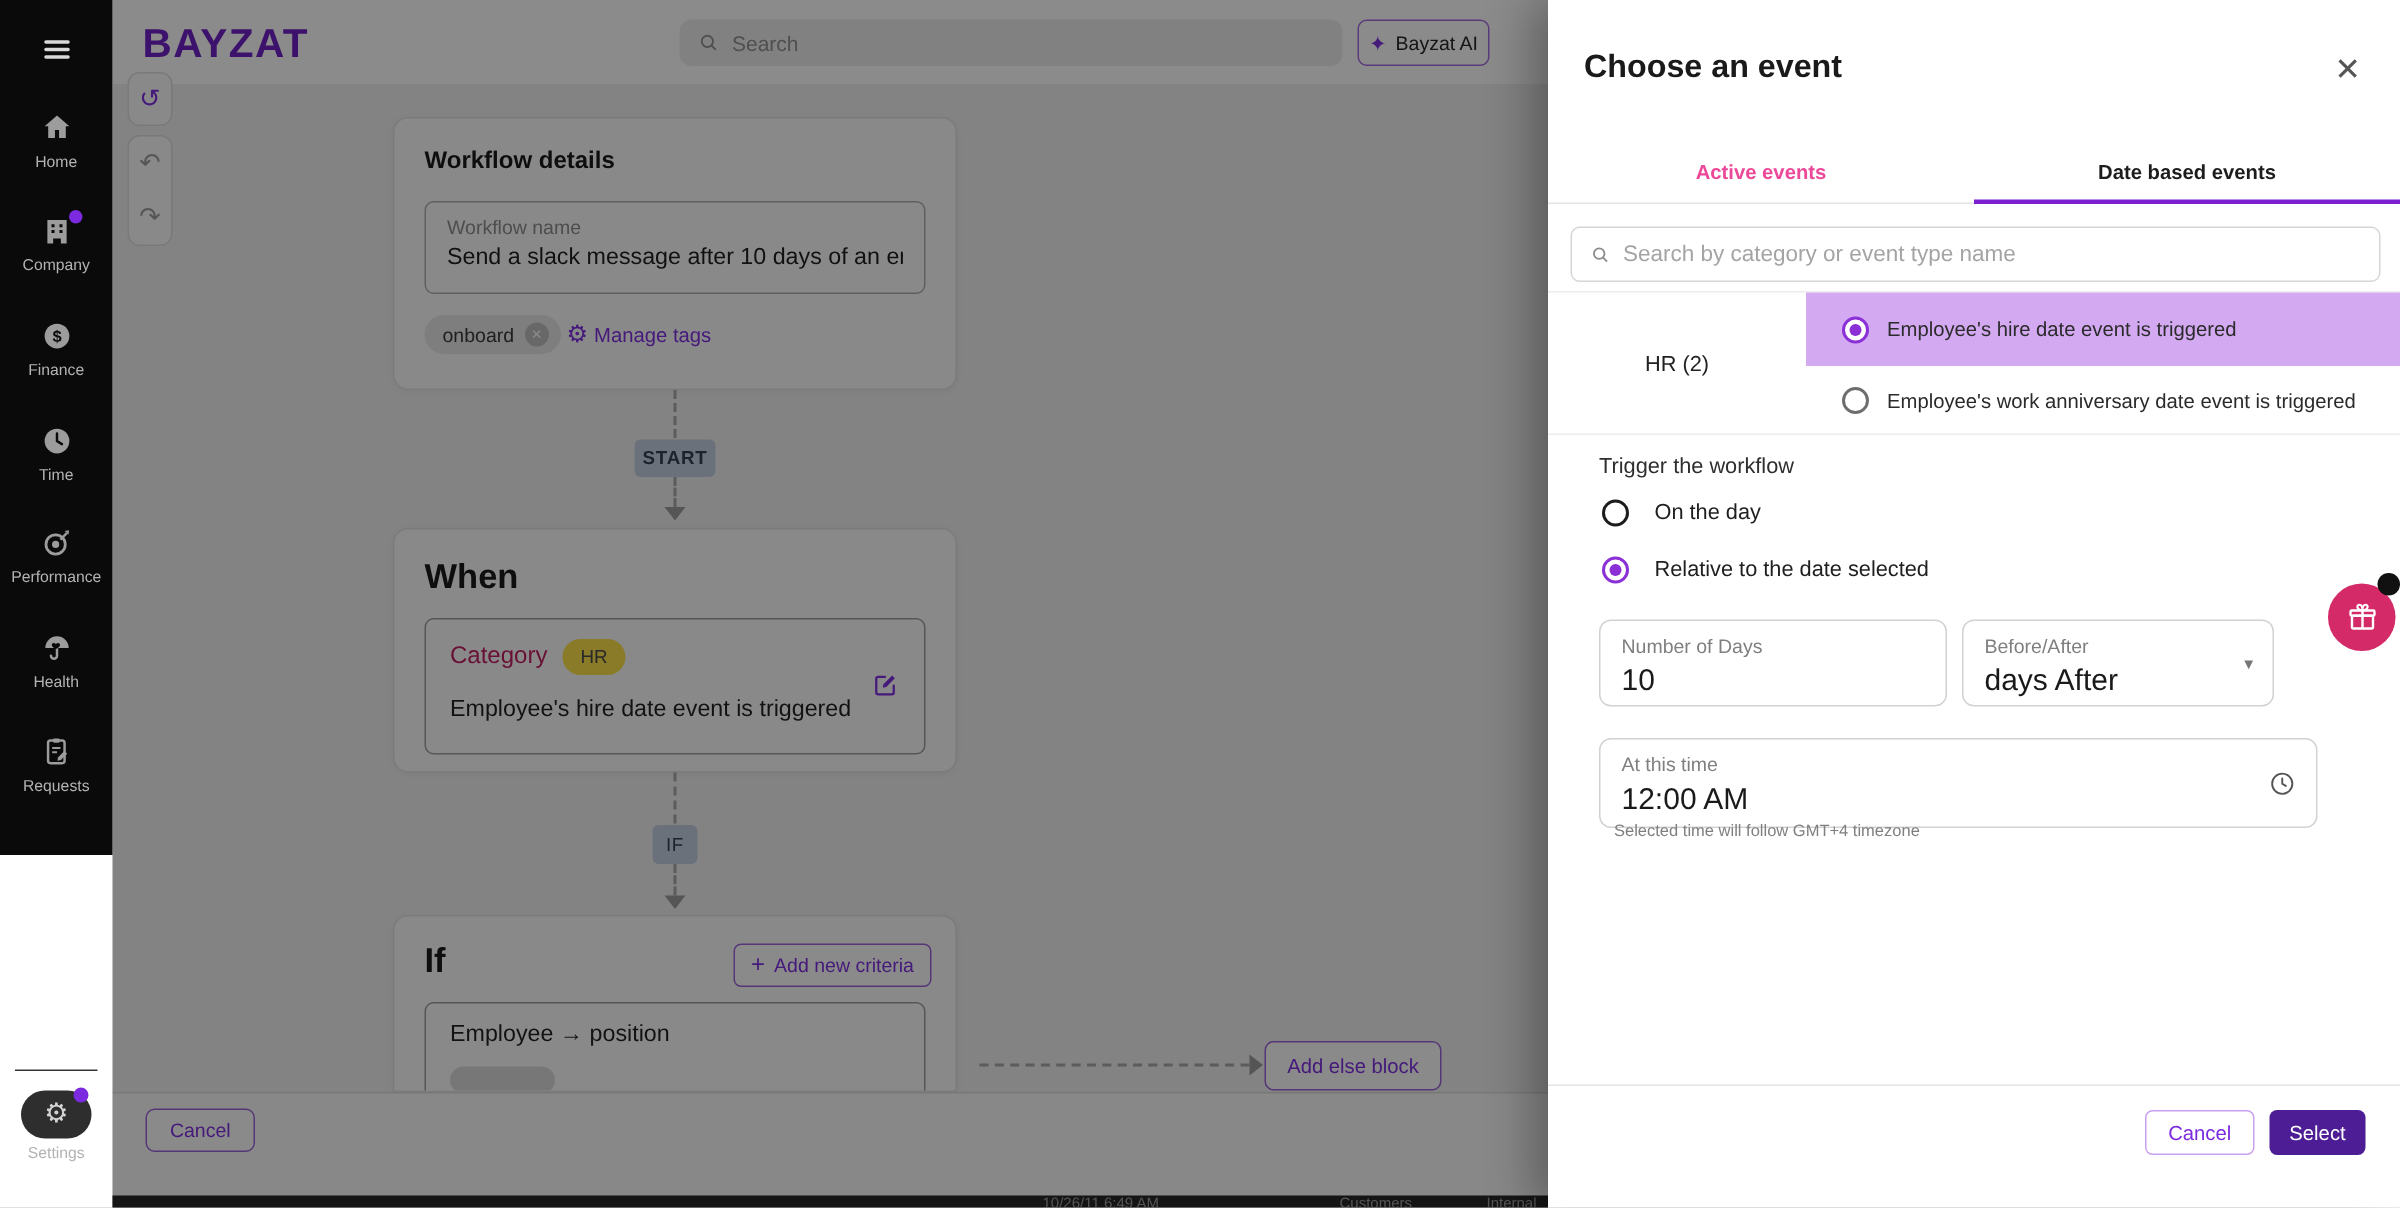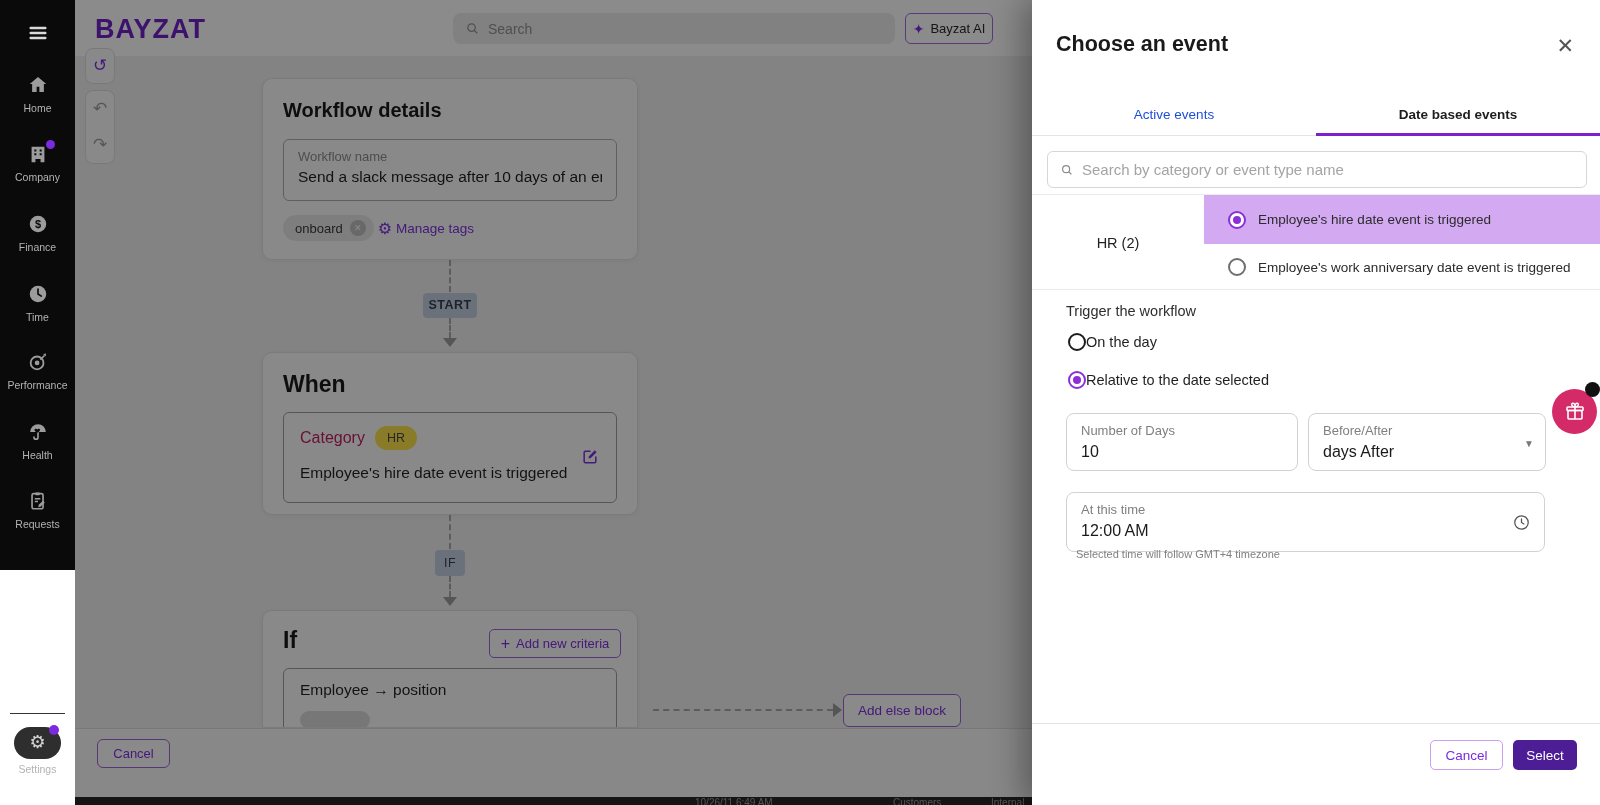--- a/index.html
+++ b/index.html
@@ -20,21 +20,21 @@
   .logo { position:absolute; left:20px; top:14px; font-size:27px; font-weight:800; letter-spacing:1px; color:#6d1cc4; }
   .gsearch { position:absolute; left:378px; top:13px; width:442px; height:31px; background:#ededed; border-radius:8px; display:flex; align-items:center; padding:0 12px; gap:8px; color:#8e8e8e; font-size:14px; }
   .ai-btn { position:absolute; left:830px; top:13px; width:88px; height:31px; background:#fff; border:1px solid #a566e0; border-radius:6px; display:flex; align-items:center; justify-content:center; gap:6px; font-size:13px; color:#222; }
   .sparkle { color:#7b2ae0; font-size:14px; }
 
   .tool1 { position:absolute; left:10px; top:48px; width:30px; height:36px; background:#fbfbfb; border:1px solid #ddd; border-radius:8px; text-align:center; color:#7b2ae0; font-size:17px; line-height:34px; }
   .tool2 { position:absolute; left:10px; top:90px; width:30px; height:74px; background:#fbfbfb; border:1px solid #ddd; border-radius:8px; text-align:center; color:#9a9a9a; font-size:17px; }
   .tool2 div { height:36px; line-height:36px; }
 
   .card { position:absolute; background:#fcfcfc; border:1px solid #e1e1e1; border-radius:10px; box-shadow:0 1px 4px rgba(0,0,0,.05); }
-  .card-title { font-size:20px; font-weight:700; color:#141414; }
+  .card-title { font-size:16px; font-weight:700; color:#141414; }
   .fbox { border:1px solid #adadad; border-radius:6px; background:#fcfcfc; }
   .flabel { font-size:13px; color:#8a8a8a; }
   .fvalue { font-size:15.5px; color:#1a1a1a; margin-top:4px; white-space:nowrap; overflow:hidden; }
 
   .chip { display:inline-flex; align-items:center; gap:7px; height:26px; padding:0 8px 0 12px; background:#e7e7e7; border-radius:13px; font-size:13px; color:#333; }
   .chip-x { width:16px; height:16px; border-radius:50%; background:#bdbdbd; color:#fff; font-size:9px; line-height:16px; text-align:center; }
   .link-purple { color:#7b2ae0; font-size:13.5px; font-weight:500; }
 
   .vdash { position:absolute; width:0; border-left:2px dashed #a6a6a6; }
   .hdash { position:absolute; height:0; border-top:2px dashed #a6a6a6; }
@@ -49,43 +49,43 @@
   .bottom-strip { position:absolute; left:0; top:797px; width:957px; height:8px; background:#212121; overflow:hidden; }
   .bottom-strip span { position:absolute; top:0; font-size:10px; color:#9a9a9a; }
 
   .overlay { position:absolute; left:0; top:0; width:957px; height:805px; background:rgba(8,8,8,.47); z-index:40; }
 
   
   .drawer { position:absolute; left:1032px; top:0; width:568px; height:805px; background:#fff; z-index:60; box-shadow:-10px 0 30px rgba(0,0,0,.32); }
   .drawer-title { position:absolute; left:24px; top:32px; font-size:21.5px; font-weight:600; color:#1a1a1a; }
   .close-x { position:absolute; right:26px; top:34px; font-size:21px; color:#555; cursor:pointer; }
   .tabs { position:absolute; left:0; top:98px; width:568px; height:38px; border-bottom:1px solid #e4e4e4; display:flex; }
-  .tab { flex:1; text-align:center; font-size:13.5px; color:#1d4ed8; line-height:34px; position:relative; cursor:pointer; }
+  .tab { flex:1; text-align:center; font-size:13.5px; color:#ec4899; line-height:34px; position:relative; cursor:pointer;font-weight:bold; }
   .tab.active { color:#1d1d1d; font-weight:600; }
   .tab.active::after { content:""; position:absolute; left:0; right:0; bottom:-1px; height:3px; background:#7b1fd1; }
   .dsearch { position:absolute; left:15px; top:151px; width:540px; height:37px; border:1px solid #d6d6d6; border-radius:6px; display:flex; align-items:center; padding:0 12px; gap:8px; }
   .dsearch input { border:none; outline:none; flex:1; font-size:15px; color:#333; font-family:"Liberation Sans",sans-serif; }
   .dsearch input::placeholder { color:#a4a4a4; }
 
   .evlist { position:absolute; left:0; top:194px; width:568px; height:96px; border-top:1px solid #ececec; border-bottom:1px solid #ececec; }
   .evcat { position:absolute; left:0; top:0; width:172px; height:96px; display:flex; align-items:center; justify-content:center; font-size:14.5px; color:#222; }
   .evrow { position:absolute; left:172px; width:396px; display:flex; align-items:center; padding-left:24px; gap:12px; font-size:13.5px; color:#2b2b2b; cursor:pointer; }
   .evrow.sel-bg { background:#d3a9f2; }
 
   .radio { width:18px; height:18px; border-radius:50%; border:2px solid #6e6e6e; background:#fff; flex:0 0 auto; position:relative; }
   .radio.dark { border-color:#1c1c1c; }
   .radio.on { border-color:#8b2fd6; }
   .radio.on::after { content:""; position:absolute; left:3px; top:3px; width:8px; height:8px; border-radius:50%; background:#8b2fd6; }
 
   .sec-label { position:absolute; left:34px; font-size:14.5px; color:#2e2e2e; }
-  .trig-row { position:absolute; left:36px; display:flex; align-items:center; font-size:14.5px; color:#1f1f1f; cursor:pointer; }
+  .trig-row { position:absolute; left:36px; display:flex; align-items:center; gap:17px; font-size:14.5px; color:#1f1f1f; cursor:pointer; }
 
   .dfield { position:absolute; border:1px solid #d2d2d2; border-radius:8px; background:#fff; padding:9px 14px; }
   .dfield .flabel { font-size:13px; color:#7f7f7f; }
-  .dfield .fvalue { font-size:16px; color:#1a1a1a; margin-top:5px; }
+  .dfield .fvalue { font-size:20px; color:#1a1a1a; margin-top:5px; }
   .caret { position:absolute; right:11px; top:24px; font-size:10px; color:#777; }
   .hint { position:absolute; left:44px; top:548px; font-size:11px; color:#7f7f7f; }
 
   .dfooter { position:absolute; left:0; bottom:0; width:568px; height:82px; border-top:1px solid #e4e4e4; }
   .btn-cancel { position:absolute; left:398px; top:16px; width:73px; height:30px; background:#fff; border:1px solid #c9a0ef; border-radius:5px; color:#7b2ae0; font-size:13.5px; }
   .btn-select { position:absolute; left:481px; top:16px; width:64px; height:30px; background:#4c1d95; border:none; border-radius:5px; color:#fff; font-size:13.5px; }
 
   .gift { position:absolute; left:1552px; top:389px; width:45px; height:45px; border-radius:50%; background:#d42a68; z-index:70; display:flex; align-items:center; justify-content:center; cursor:pointer; }
   .gift-dot { position:absolute; left:1585px; top:382px; width:15px; height:15px; border-radius:50%; background:#111; z-index:71; }
   button { font-family:"Liberation Sans",sans-serif; cursor:pointer; }
@@ -316,21 +316,21 @@
   </div>
   <div class="trig-row" style="top:371px;">
     <span class="radio on"></span>
     <span>Relative to the date selected</span>
   </div>
 
   <div class="dfield" style="left:34px; top:413px; width:232px; height:58px;">
     <div class="flabel">Number of Days</div>
     <div class="fvalue">10</div>
   </div>
-  <div class="dfield" style="left:276px; top:413px; width:238px; height:58px;">
+  <div class="dfield" style="left:276px; top:413px; width:208px; height:58px;">
     <div class="flabel">Before/After</div>
     <div class="fvalue">days After</div>
     <span class="caret">▼</span>
   </div>
 
   <div class="dfield" style="left:34px; top:492px; width:479px; height:60px;">
     <div class="flabel">At this time</div>
     <div class="fvalue">12:00 AM</div>
     <svg style="position:absolute; right:13px; top:20px;" width="19" height="19" viewBox="0 0 24 24">
         <circle cx="12" cy="12" r="8.5" stroke="#555" stroke-width="1.6" fill="none"></circle>

